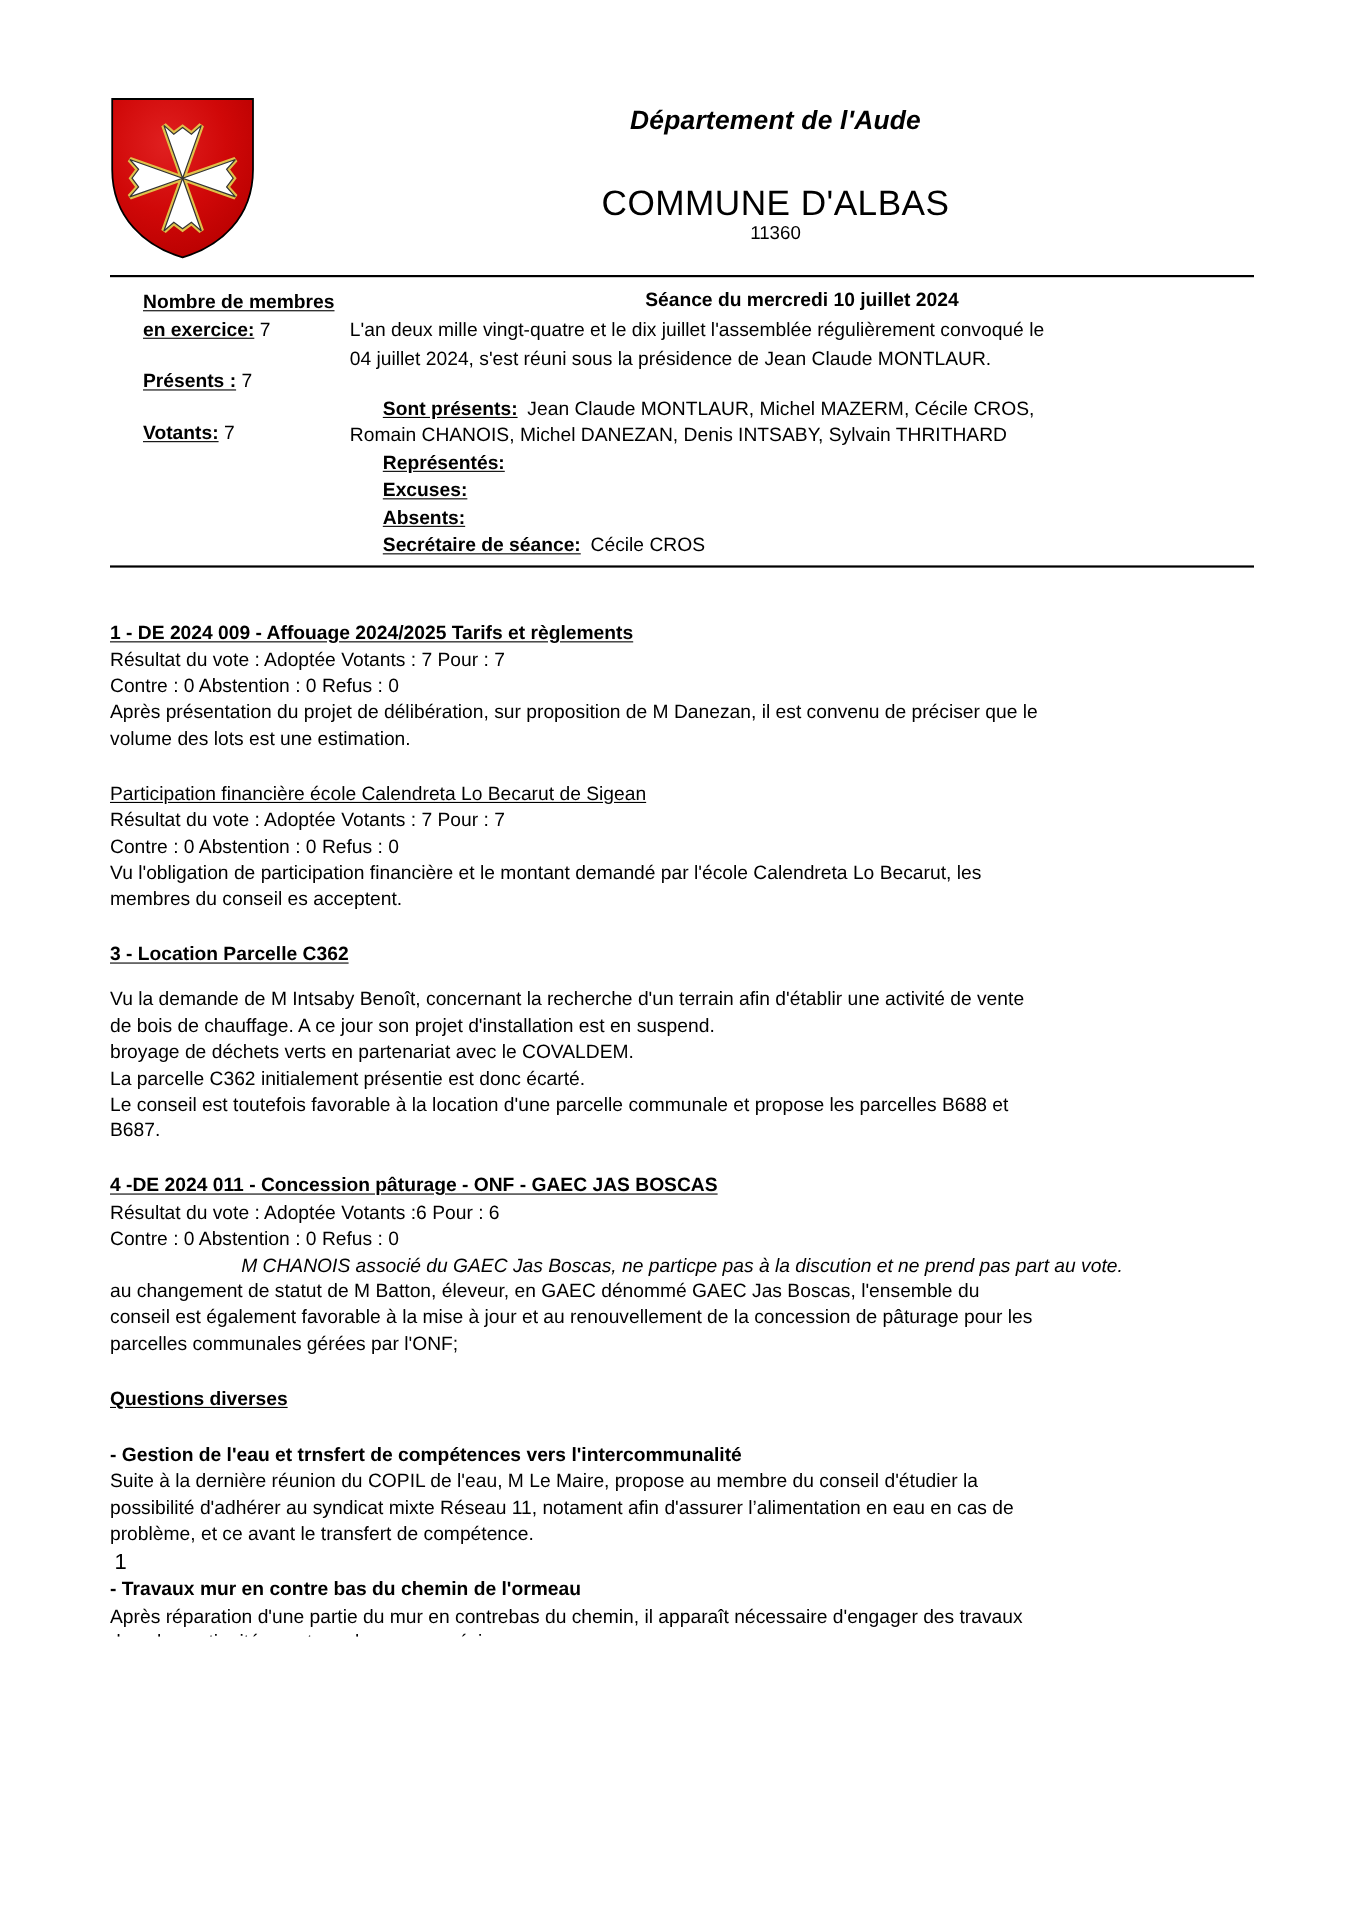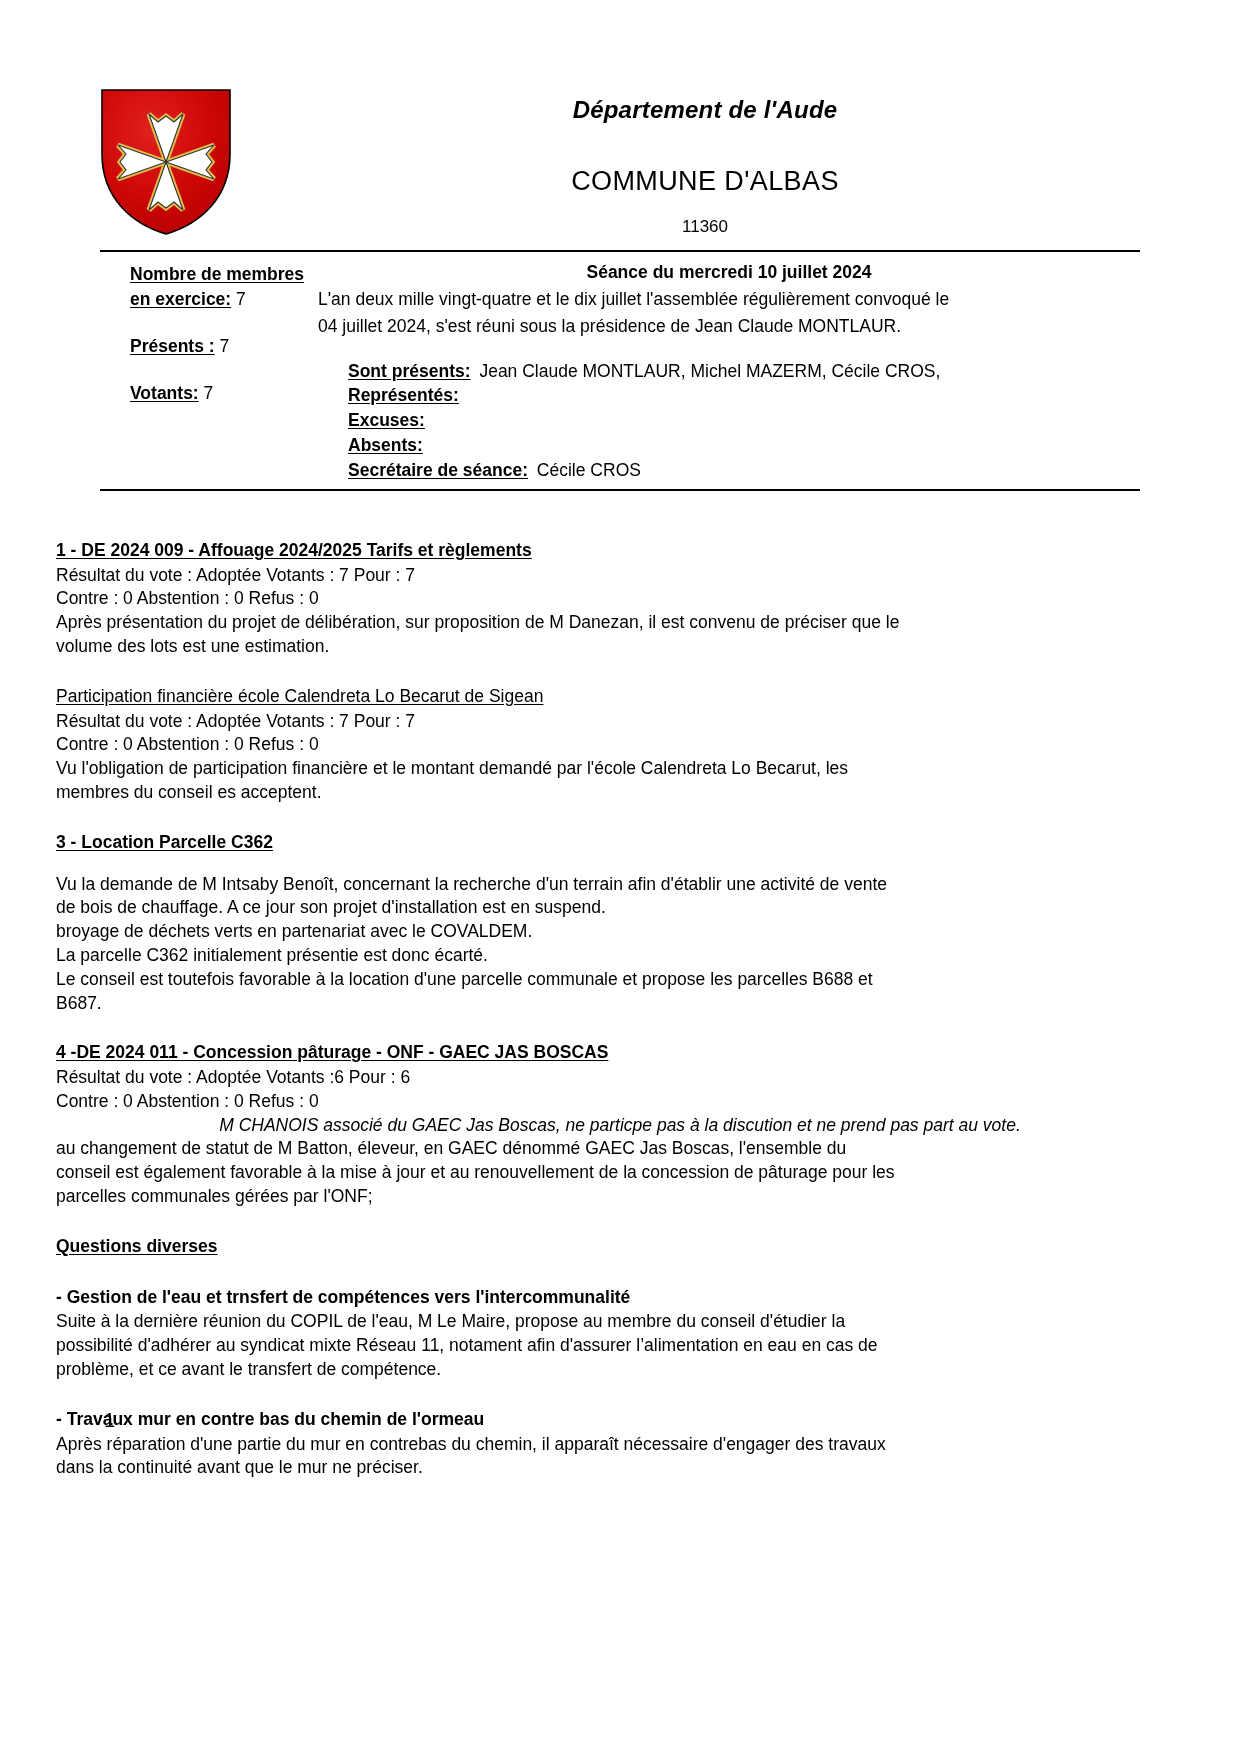--- a/index.html
+++ b/index.html
@@ -46,24 +46,24 @@
   }
   .dept {
     font-size: 24px;
     font-weight: bold;
     font-style: italic;
     letter-spacing: 0.2px;
     margin: 0 0 42px 0;
     line-height: 1.2;
   }
   .commune {
-    font-size: 27px;
+    font-size: 32px;
     font-weight: normal;
     letter-spacing: 0.4px;
-    margin: 0 0 21px 0;
+    margin: 0 0 0 0;
     line-height: 1.1;
   }
   .postal {
     font-size: 17px;
     font-weight: normal;
     margin: 0;
     line-height: 1.2;
   }
 
   
@@ -111,21 +111,21 @@
   }
   .intro {
     margin: 0 0 2px 0;
   }
   .spacer-sm { height: 18px; }
   .attendee-line { margin: 0; }
   .attendee-line .lbl { margin-right: 4px; }
 
   
   .content {
-    margin: 0 56px;
+    margin: 0 100px;
     padding-top: 48px;
     font-size: 17.5px;
     line-height: 1.36;
   }
   .sec { margin-bottom: 0; }
   .sec-title {
     font-weight: bold;
     text-decoration: underline;
     text-underline-offset: 2px;
     margin: 0 0 1px 0;
@@ -218,20 +218,23 @@
 
     <div class="info-right">
       <div class="seance-title">Séance du mercredi 10 juillet 2024</div>
       <div class="intro">L'an deux mille vingt-quatre et le dix juillet l'assemblée régulièrement convoqué le</div>
       <div class="intro">04 juillet 2024, s'est réuni sous la présidence de Jean Claude MONTLAUR.</div>
       <div class="spacer-sm"></div>
       <div class="attendee-line">
         <span class="lbl">Sont présents:</span><span>&nbsp;</span><span class="val">Jean Claude MONTLAUR, Michel MAZERM, Cécile CROS,</span>
       </div>
       <div class="attendee-line">
+        <span class="val">Romain CHANOIS, Michel DANEZAN, Denis INTSABY, Sylvain THRITHARD</span>
+      </div>
+      <div class="attendee-line">
         <span class="lbl">Représentés:</span><span class="val"></span>
       </div>
       <div class="attendee-line">
         <span class="lbl">Excuses:</span><span class="val"></span>
       </div>
       <div class="attendee-line">
         <span class="lbl">Absents:</span><span class="val"></span>
       </div>
       <div class="attendee-line">
         <span class="lbl">Secrétaire de séance:</span><span>&nbsp;</span><span class="val">Cécile CROS</span>

